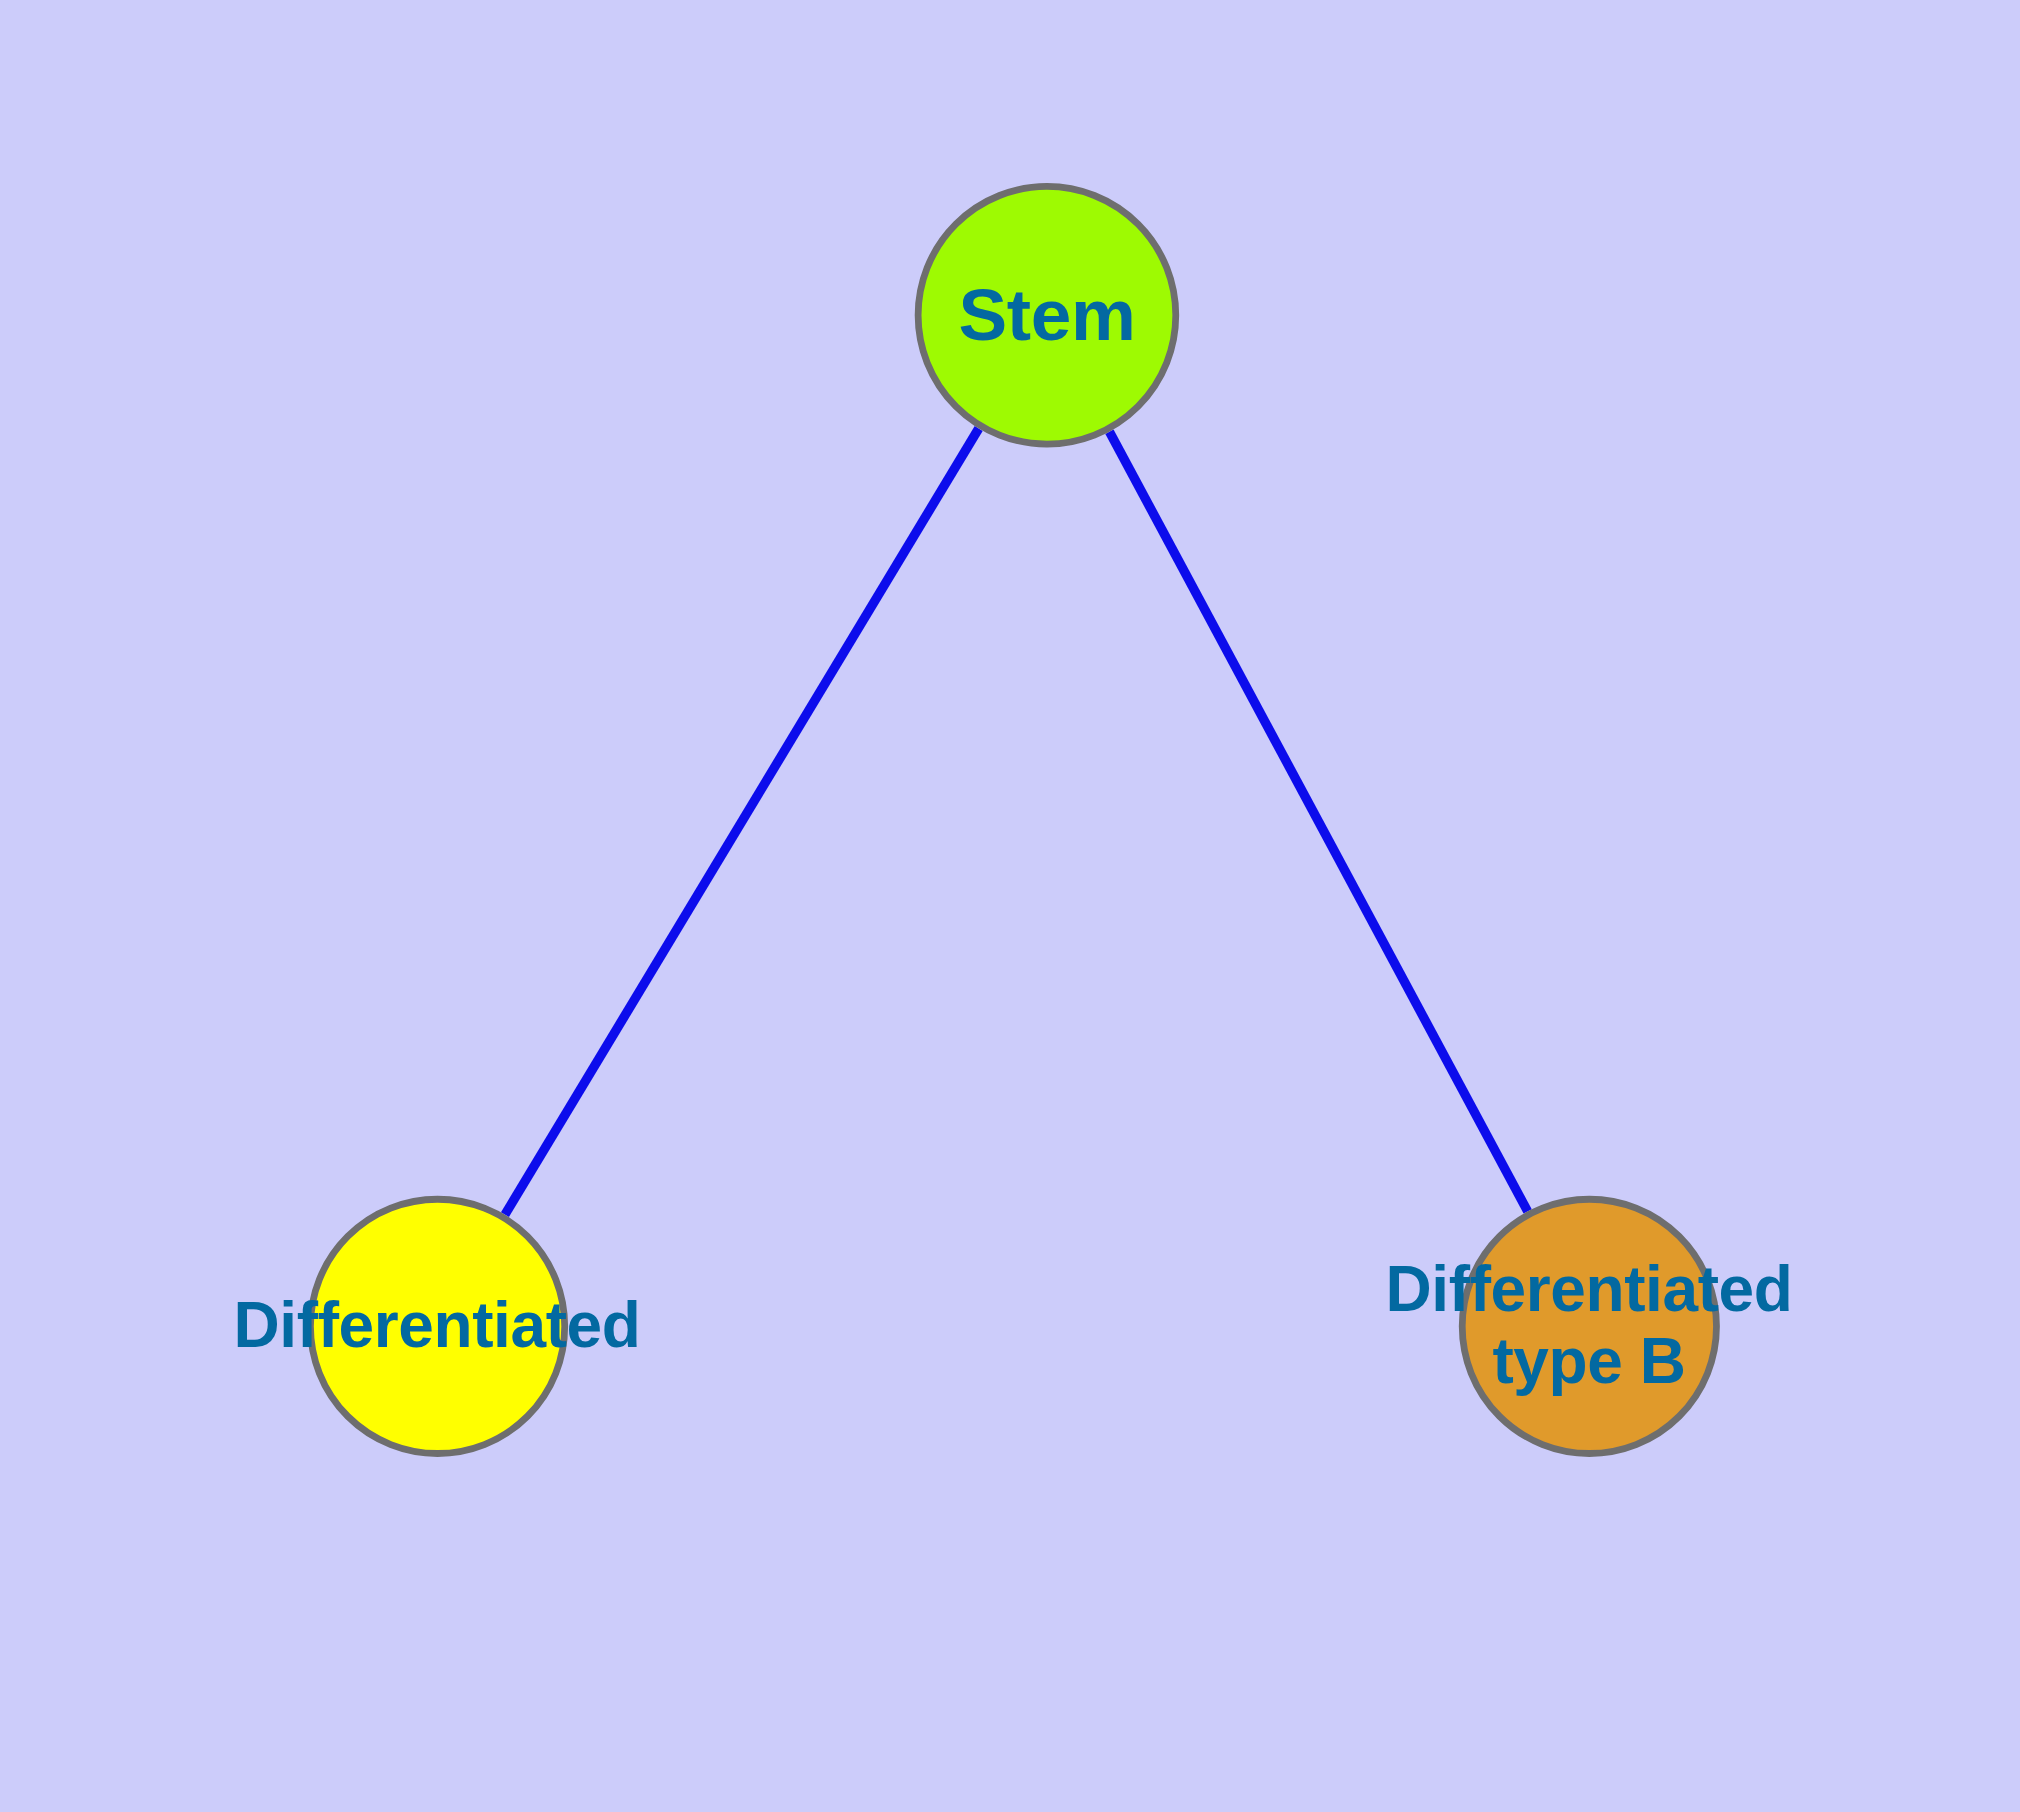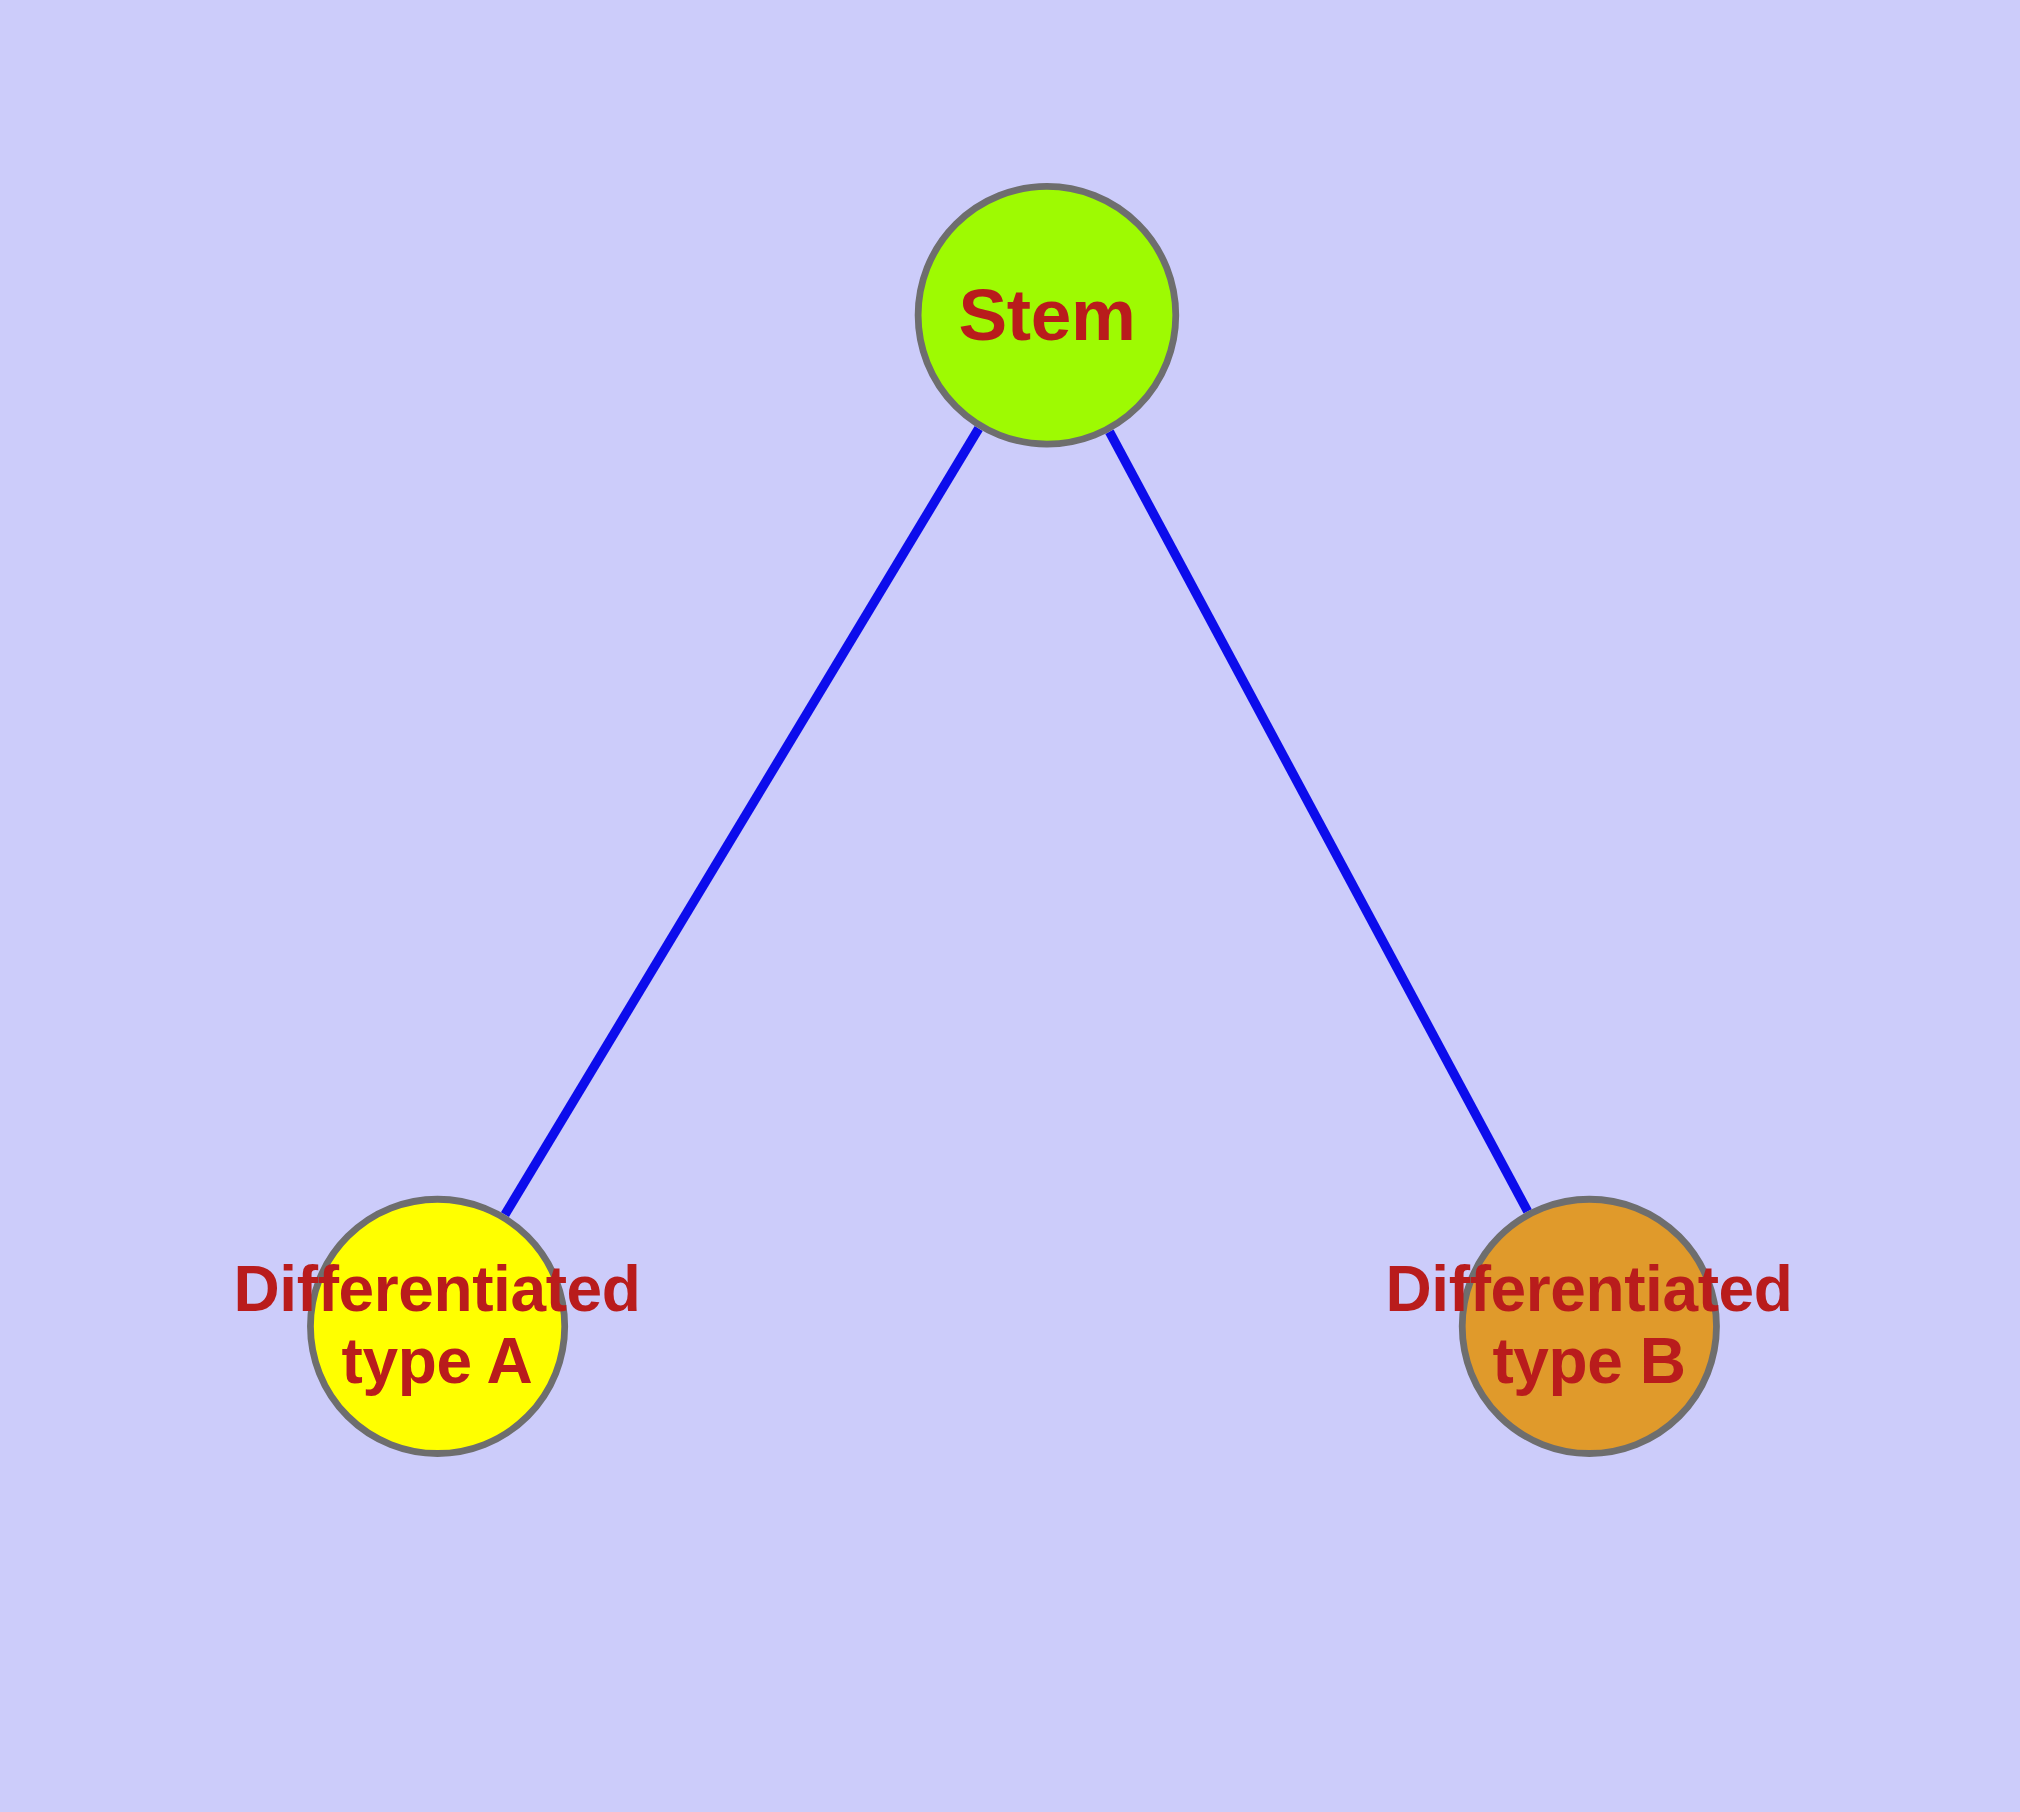--- a/index.html
+++ b/index.html
@@ -17,21 +17,21 @@
   }
   #graph-svg {
     position: absolute;
     left: 0;
     top: 0;
     width: 2021px;
     height: 1812px;
   }
   .node-label {
     position: absolute;
-    color: #b91c1c;
+    color: #0369a1;
     font-family: "Liberation Sans", sans-serif;
     font-weight: bold;
     text-align: center;
     line-height: 1.12;
     white-space: nowrap;
     transform: translate(-50%, -50%);
     pointer-events: none;
     letter-spacing: -0.4px;
   }
   .node-label.single {
@@ -60,21 +60,20 @@
         <circle cx="1875" cy="1565" r="150" fill="#e09a2b" stroke="#6e6e6e" stroke-width="8"></circle>
       </g>
   </svg>
 
   <div id="labels-layer">
       <div class="node-label single" style="left: 1047px; top: 315px;">
         <span class="line">Stem</span>
       </div>
       <div class="node-label multi" style="left: 437px; top: 1326px;">
         <span class="line">Differentiated</span>
-        <span class="line">type A</span>
       </div>
       <div class="node-label multi" style="left: 1589px; top: 1326px;">
         <span class="line">Differentiated</span>
         <span class="line">type B</span>
       </div>
     </div>
 
 </div>
 
 

